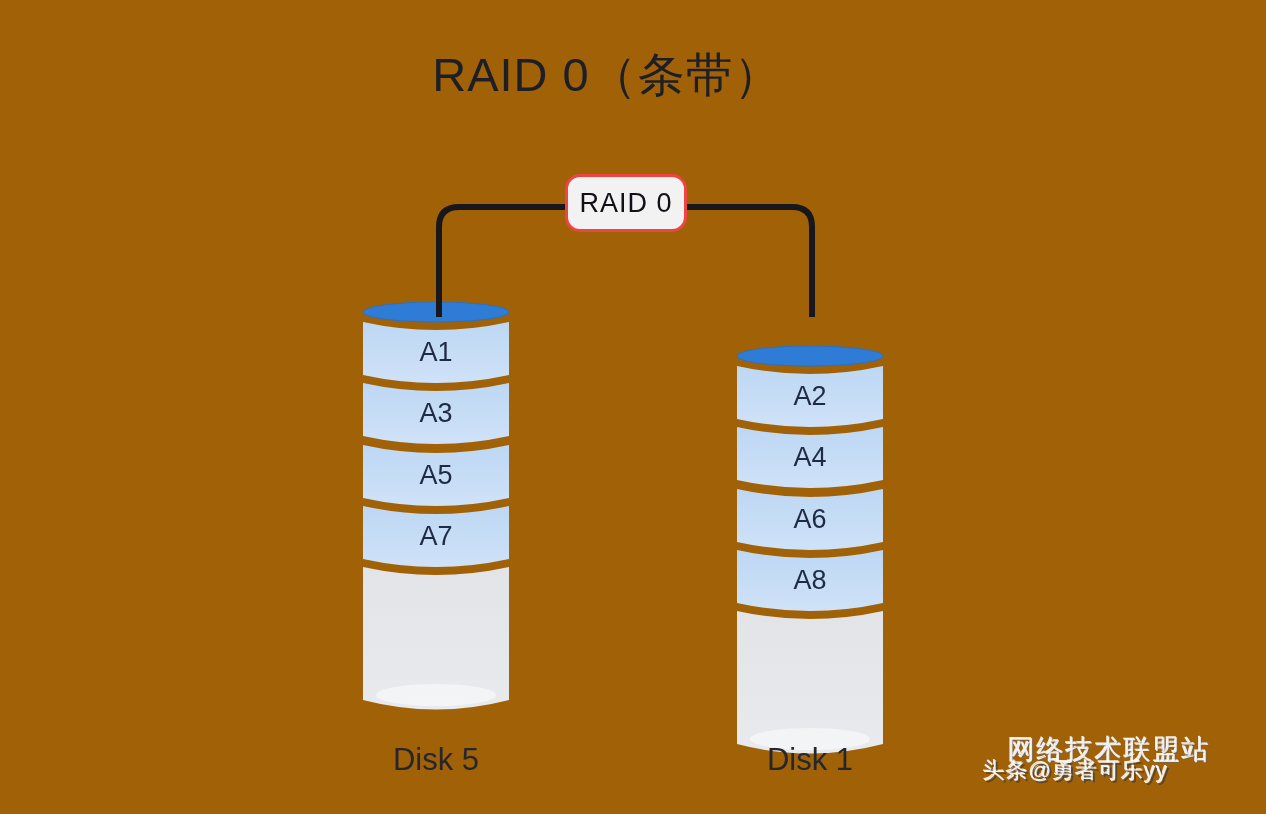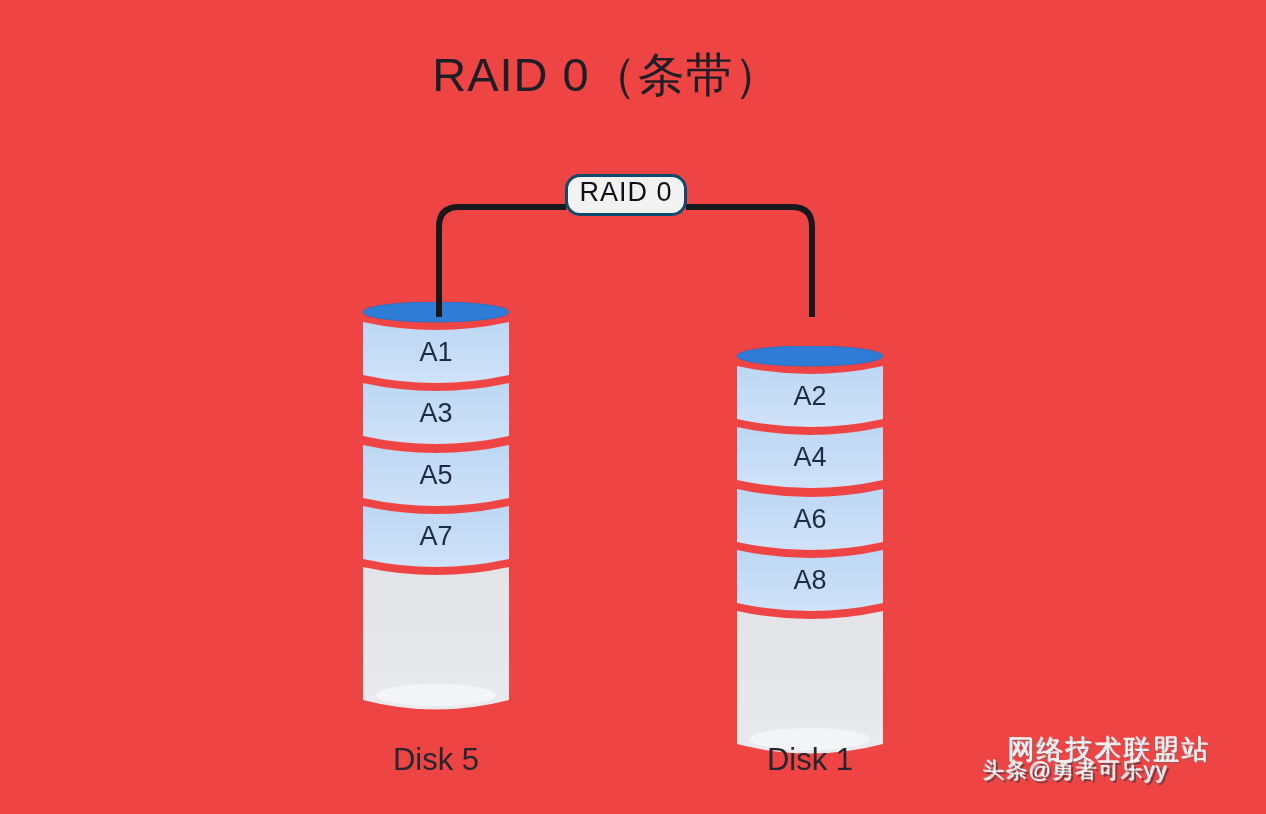--- a/index.html
+++ b/index.html
@@ -8,21 +8,21 @@
     width: 1266px;
     height: 814px;
     overflow: hidden;
     background: #f8fbfd;
     font-family: "Liberation Sans", sans-serif;
   }
   .stage {
     position: relative;
     width: 1266px;
     height: 814px;
-    background: #ef4444;
+    background: #a16207;
   }
   .diagram-title {
     position: absolute;
     left: 607px;
     top: 44px;
     transform: translateX(-50%);
     font-size: 47px;
     font-weight: 500;
     color: #1e1e26;
     letter-spacing: 1px;
@@ -33,27 +33,27 @@
     position: absolute;
     left: 0;
     top: 0;
     z-index: 2;
   }
   .raid-box {
     position: absolute;
     left: 565px;
     top: 174px;
     width: 122px;
-    height: 42px;
+    height: 58px;
     box-sizing: border-box;
     background: #f2f2f3;
-    border: 3px solid #0c4a6e;
+    border: 3px solid #ef4444;
     border-radius: 15px;
     display: flex;
-    align-items: flex-start;
+    align-items: center;
     justify-content: center;
     z-index: 3;
   }
   .raid-box span {
     font-size: 27px;
     color: #101016;
     letter-spacing: 1px;
   }
   .disk {
     position: absolute;

